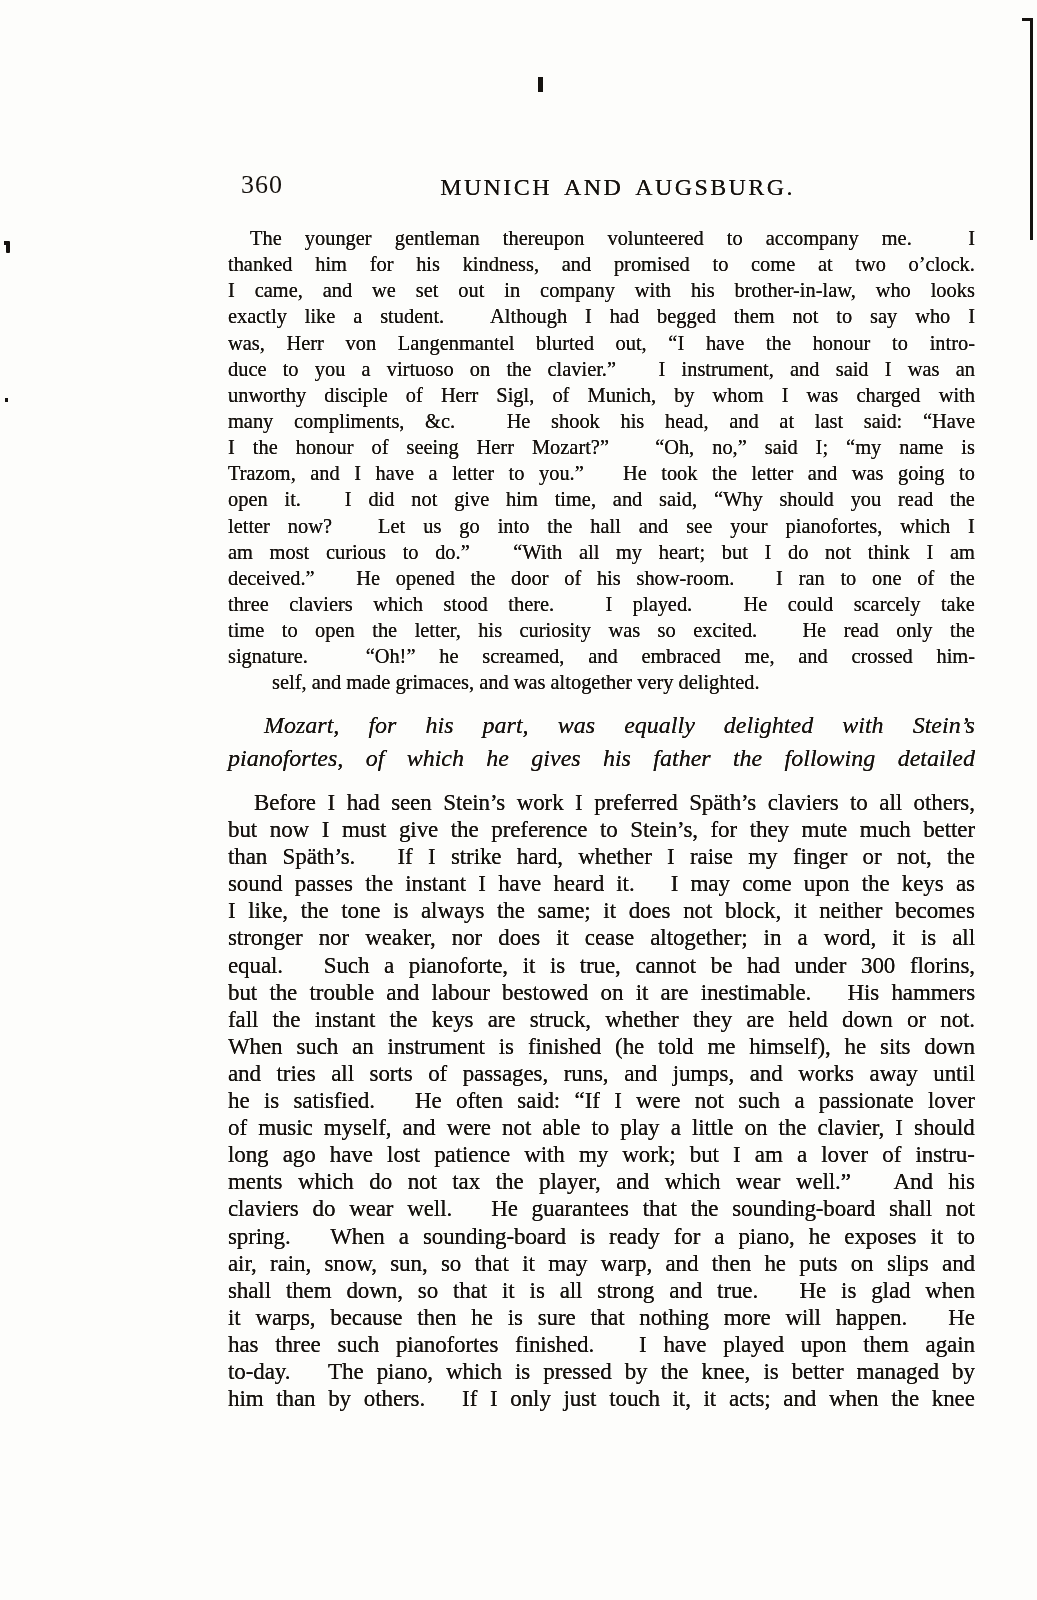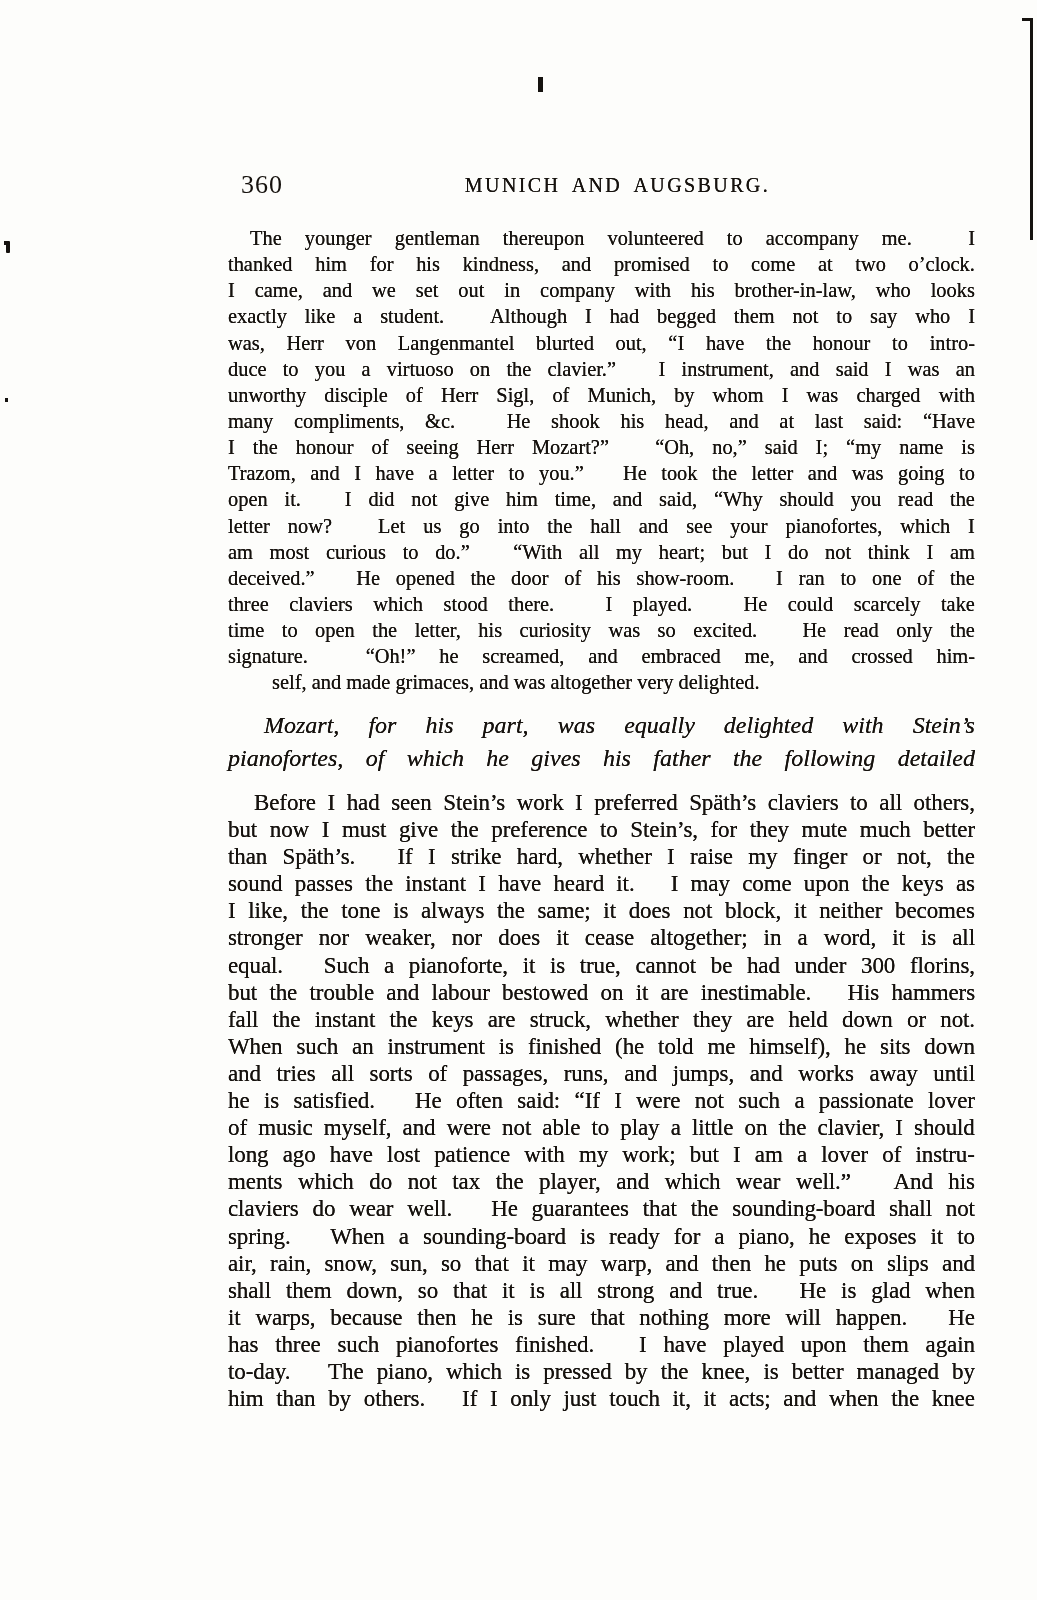--- a/index.html
+++ b/index.html
@@ -15,21 +15,21 @@
 
   .column { position:absolute; left:228px; top:0; width:747px; height:1600px; }
 
   .page-header { position:absolute; top:172px; left:0; width:100%; height:30px;margin-left:16px; }
   .page-number {
     position:absolute; left:-3px; top:-2px;
     font-size:26px; letter-spacing:1px;
   }
   .running-title {
     display:block; text-align:center;
-    font-size:20px; letter-spacing:2.4px; word-spacing:5px;
+    font-size:24px; letter-spacing:2.4px; word-spacing:5px;
     padding-top:2px;
     text-shadow:0 0 0.5px currentColor;
   }
 
   .para { position:absolute; left:0; width:100%; text-shadow:0 0 0.45px currentColor; }
   .para .line {
     display:flex; justify-content:space-between; align-items:baseline;
     width:100%; box-sizing:border-box; white-space:pre;gap:8px;
   }
   .para .line.last { display:block; white-space:pre-wrap;margin-left:44px; }

